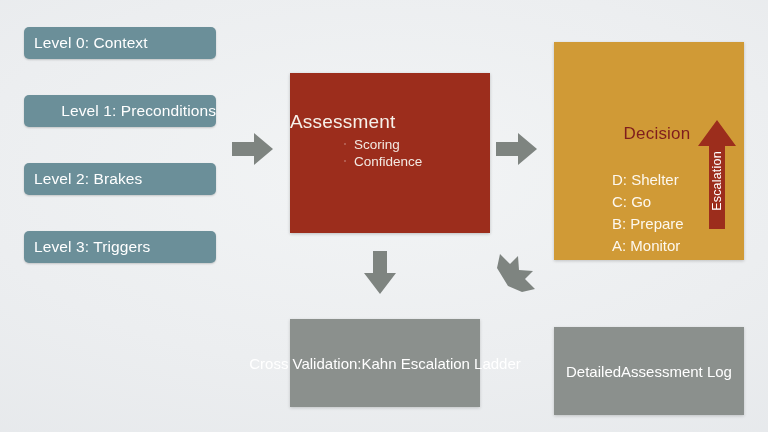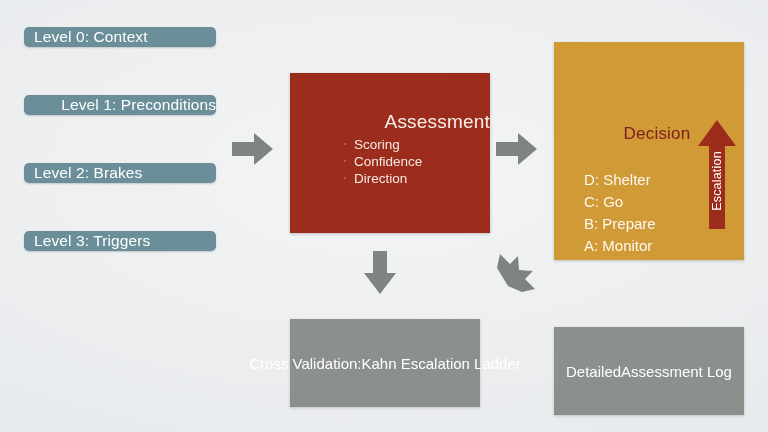--- a/index.html
+++ b/index.html
@@ -21,21 +21,21 @@
     background:
       radial-gradient(ellipse 120% 100% at 50% 40%, #f2f4f5 0%, #eceef0 45%, #e2e5e8 100%);
     overflow: hidden;
   }
 
   
   .level-pill {
     position: absolute;
     left: 24px;
     width: 192px;
-    height: 20px;
+    height: 32px;
     background: #6b8f99;
     border-radius: 5px;
     box-shadow: 0 1px 2px rgba(0,0,0,0.18);
     display: flex;
     align-items: center;
   }
   .level-pill .pill-label {
     color: #ffffff;
     font-size: 15.5px;
     font-weight: 400;
@@ -52,21 +52,21 @@
   #assessment-box {
     position: absolute;
     left: 290px;
     top: 73px;
     width: 200px;
     height: 160px;
     background: #9c2d1c;
     box-shadow: 0 1px 3px rgba(0,0,0,0.22);
     display: flex;
     flex-direction: column;
-    align-items: flex-end;
+    align-items: flex-start;
   }
   #assessment-title {
     color: #f7f1ea;
     font-size: 19px;
     font-weight: 400;
     margin-top: 38px;
     letter-spacing: 0.2px;
   }
   #assessment-list {
     margin: 3px 0 0 0;
@@ -120,20 +120,21 @@
     left: 30px;
     margin: 0;
     padding: 0;
     list-style: none;
   }
   #decision-list li {
     color: #fdf8ef;
     font-size: 15px;
     line-height: 22px;
     white-space: nowrap;
+    margin-left: 28px;
   }
 
   
   #escalation-arrow {
     position: absolute;
     left: 143px;
     top: 78px;
     width: 40px;
     height: 110px;
   }
@@ -225,24 +226,20 @@
     <div id="assessment-title">Assessment</div>
     <ul id="assessment-list">
       <li>
         <span class="bullet-dot"></span>
         <span>Scoring</span>
       </li>
       <li>
         <span class="bullet-dot"></span>
         <span>Confidence</span>
       </li>
-      <li>
-        <span class="bullet-dot"></span>
-        <span>Direction</span>
-      </li>
     </ul>
   </div>
 
   <div class="connector" id="arrow-assessment-to-decision">
     <svg width="42" height="34" viewBox="0 0 42 34" aria-hidden="true">
       <polygon points="0,10 22,10 22,1 41,17 22,33 22,24 0,24" fill="#7e8480"></polygon>
     </svg>
   </div>
 
   <div id="decision-box">

